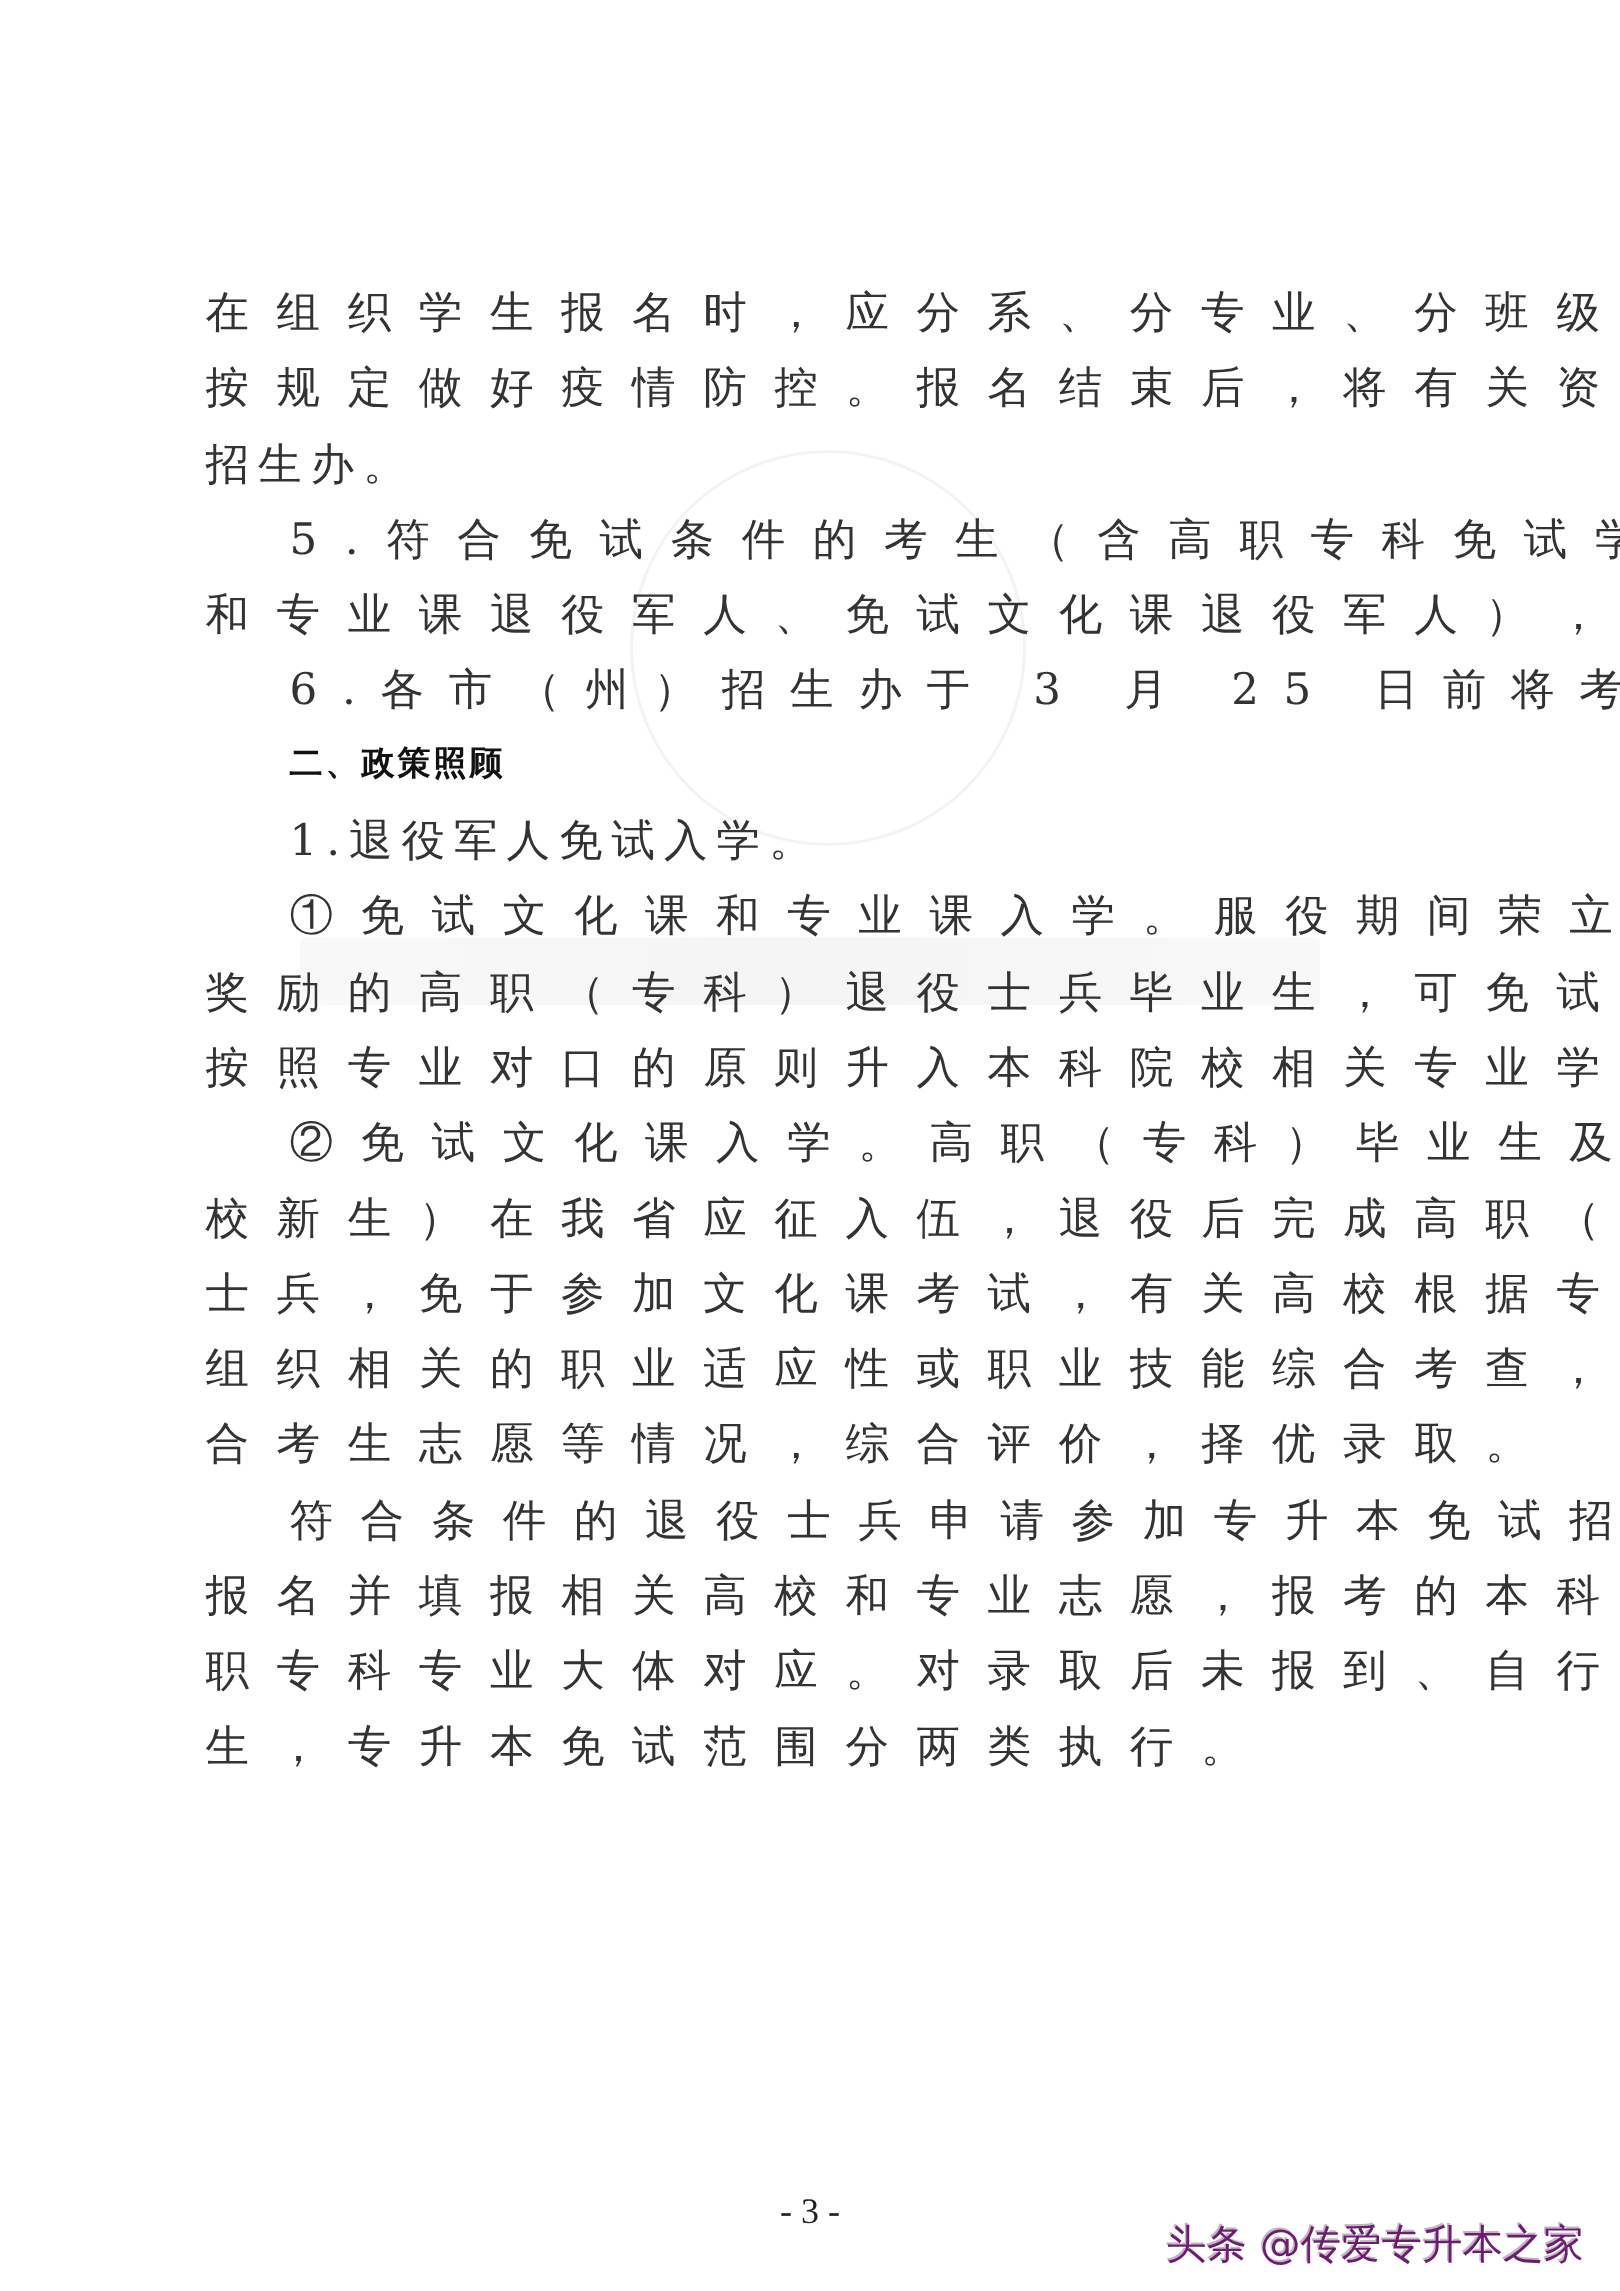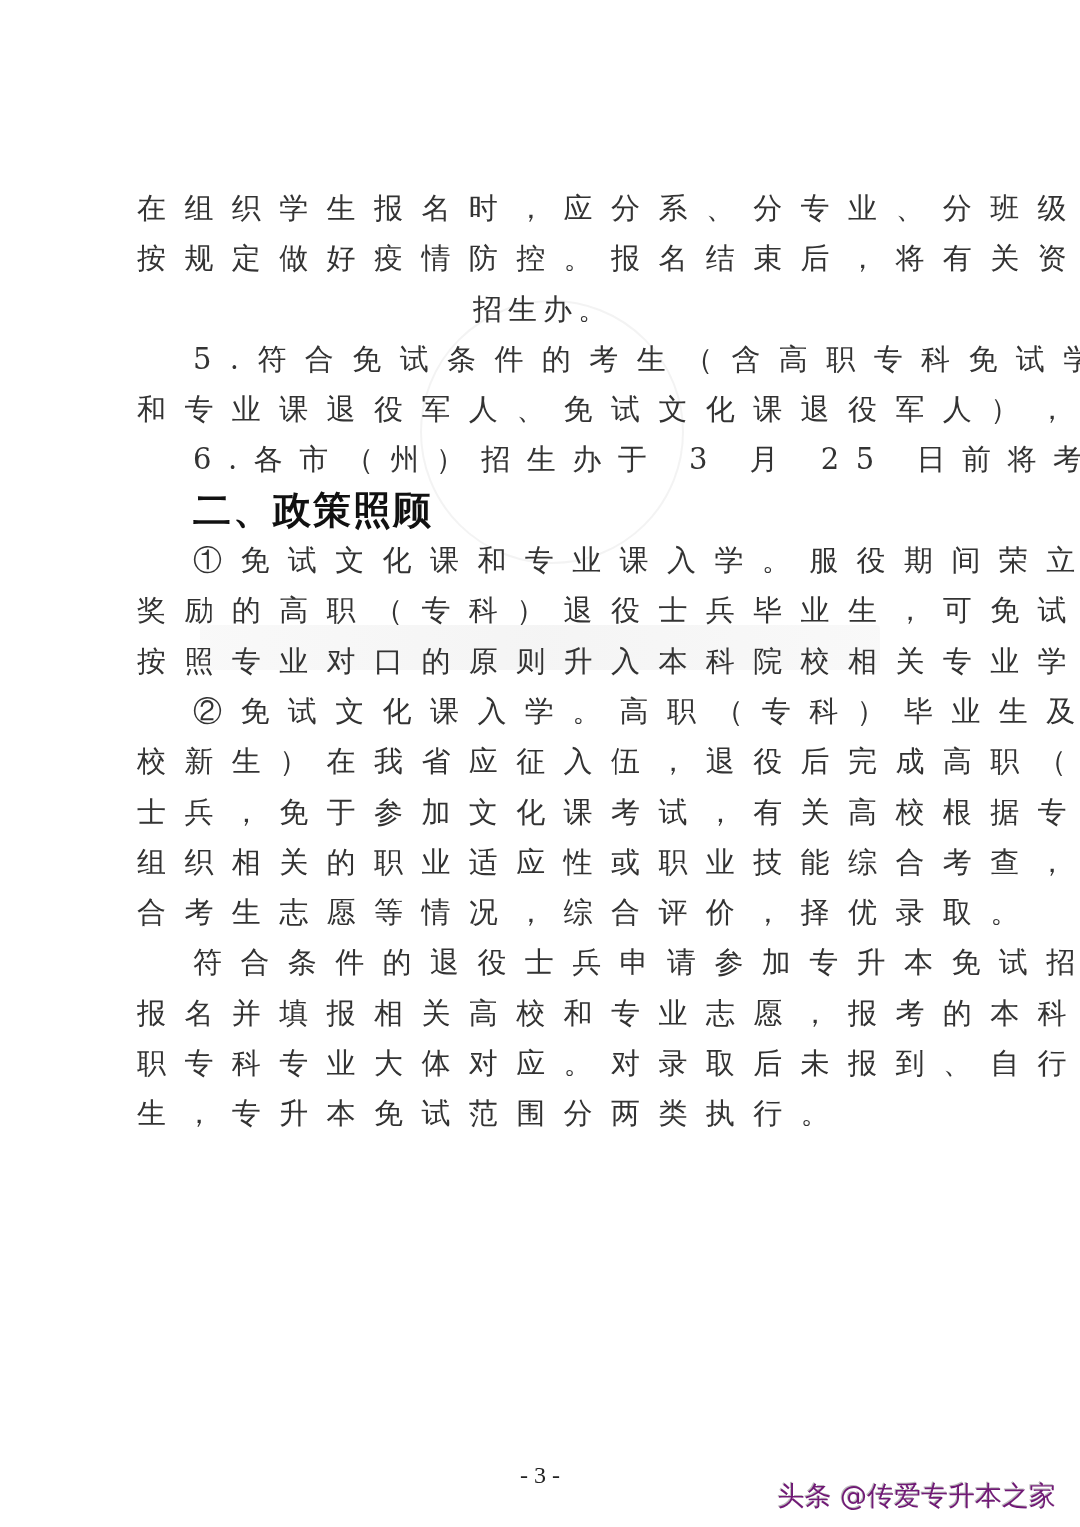--- a/index.html
+++ b/index.html
@@ -24,24 +24,24 @@
     white-space: nowrap;
     letter-spacing: 18.4px;
     color: #333;
   }
   .indent { padding-left: 56px; }
   .heading {
     font-family: "DejaVu Sans", "Liberation Sans", sans-serif;
     font-weight: bold;
     color: #111;
     letter-spacing: 2px;
-    font-size: 38px;
+    font-size: 22px;
   }
   .subheading { letter-spacing: 6px; padding-left: 56px; }
-  .short { letter-spacing: 6px; text-align: center; }
+  .short { letter-spacing: 6px; }
   .page-number {
     position: absolute;
     left: 0; width: 1080px;
     top: 1462px;
     text-align: center;
     font-family: "Liberation Serif", serif;
     font-size: 24px;
     color: #222;
   }
   .source-tag {
@@ -75,20 +75,21 @@
 <div class="watermark"></div>
 
 <div class="page">
   <div class="line">在组织学生报名时，应分系、分专业、分班级、分时段进行，并</div>
   <div class="line">按规定做好疫情防控。报名结束后，将有关资料报当地市（州）</div>
   <div class="line short">招生办。</div>
   <div class="line indent">5.符合免试条件的考生（含高职专科免试学生、免试文化课</div>
   <div class="line">和专业课退役军人、免试文化课退役军人），均需按规定报名。</div>
   <div class="line indent" style="letter-spacing:16.5px">6.各市（州）招生办于 3 月 25 日前将考生报名信息库、考</div>
   <div class="line heading indent">二、政策照顾</div>
+  <div class="line indent short">1.退役军人免试入学。</div>
   <div class="line indent">①免试文化课和专业课入学。服役期间荣立三等功及以上</div>
   <div class="line">奖励的高职（专科）退役士兵毕业生，可免试文化课和专业课，</div>
   <div class="line">按照专业对口的原则升入本科院校相关专业学习。</div>
   <div class="line indent">②免试文化课入学。高职（专科）毕业生及在校生（含高</div>
   <div class="line">校新生）在我省应征入伍，退役后完成高职（专科）学业的退役</div>
   <div class="line">士兵，免于参加文化课考试，有关高校根据专业人才培养要求，</div>
   <div class="line">组织相关的职业适应性或职业技能综合考查，依据考查结果，结</div>
   <div class="line">合考生志愿等情况，综合评价，择优录取。</div>
   <div class="line indent">符合条件的退役士兵申请参加专升本免试招生，需按规定</div>
   <div class="line">报名并填报相关高校和专业志愿，报考的本科专业应与就读的高</div>

